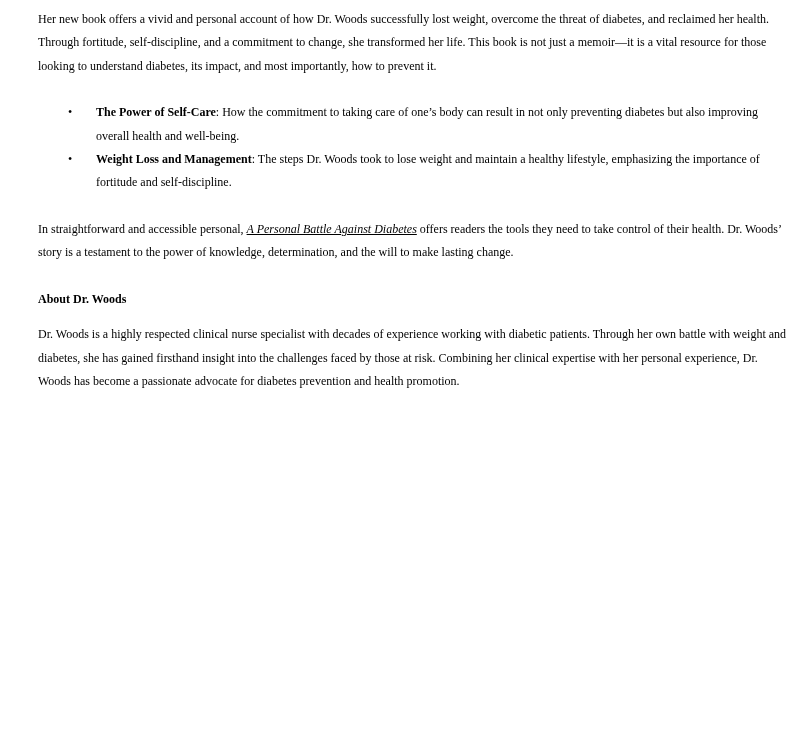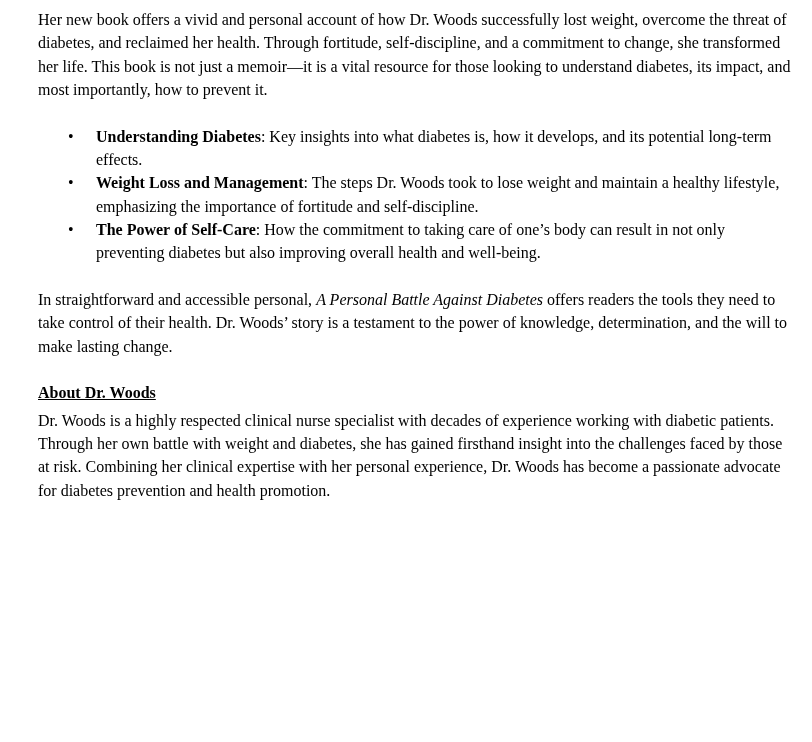--- a/index.html
+++ b/index.html
@@ -7,66 +7,64 @@
     margin: 0;
     padding: 0;
     background: #ffffff;
   }
   .page {
     width: 812px;
     height: 742px;
     background: #ffffff;
     color: #000000;
     font-family: "Liberation Serif", "DejaVu Serif", serif;
-    font-size: 16px;
+    font-size: 12px;
     line-height: 23.33px;
     padding: 8px 19px 0 38px;
     overflow: hidden;
   }
   p {
     margin: 0 0 23.33px 0;
     padding: 0;
   }
   p.heading {
-    margin-bottom: 4px;
+    margin-bottom: 12px;
     font-weight: 700;
-    text-decoration: underline;
   }
   p.last {
     margin-bottom: 12px;
   }
   ul.bullets {
     list-style: none;
     margin: 0 0 23.33px 0;
     padding: 0 0 0 58px;
   }
   ul.bullets li {
     position: relative;
   }
   ul.bullets li::before {
     content: "\2022";
     position: absolute;
     left: -28px;
     top: 0;
   }
   .b { font-weight: 700; }
-  em { font-style: italic; }
+  em { font-style: italic; text-decoration: underline; }
 </style>
 </head>
 <body>
 
 <div class="page">
 
   <p><span>Her new book offers a vivid and personal account of how Dr. Woods successfully lost weight, overcome the threat of diabetes, and reclaimed her health. Through fortitude, self-discipline, and a commitment to change, she transformed her life. This book is not just a memoir—it is a vital resource for those looking to understand diabetes, its impact, and most importantly, how to prevent it.</span></p>
 
 
   <ul class="bullets">
-    <li><span class="b">Understanding Diabetes</span><span>: Key insights into what diabetes is, how it develops, and its potential long-term effects.</span></li>
+    <li><span class="b">The Power of Self-Care</span><span>: How the commitment to taking care of one’s body can result in not only preventing diabetes but also improving overall health and well-being.</span></li>
     <li><span class="b">Weight Loss and Management</span><span>: The steps Dr. Woods took to lose weight and maintain a healthy lifestyle, emphasizing the importance of fortitude and self-discipline.</span></li>
-    <li><span class="b">The Power of Self-Care</span><span>: How the commitment to taking care of one’s body can result in not only preventing diabetes but also improving overall health and well-being.</span></li>
   </ul>
 
   <p><span>In straightforward and accessible personal, </span><em>A Personal Battle Against Diabetes</em><span> offers readers the tools they need to take control of their health. Dr. Woods’ story is a testament to the power of knowledge, determination, and the will to make lasting change.</span></p>
 
   <p class="heading"><span>About Dr. Woods</span></p>
 
   <p class="last"><span>Dr. Woods is a highly respected clinical nurse specialist with decades of experience working with diabetic patients. Through her own battle with weight and diabetes, she has gained firsthand insight into the challenges faced by those at risk. Combining her clinical expertise with her personal experience, Dr. Woods has become a passionate advocate for diabetes prevention and health promotion.</span></p>
 
 </div>
 

